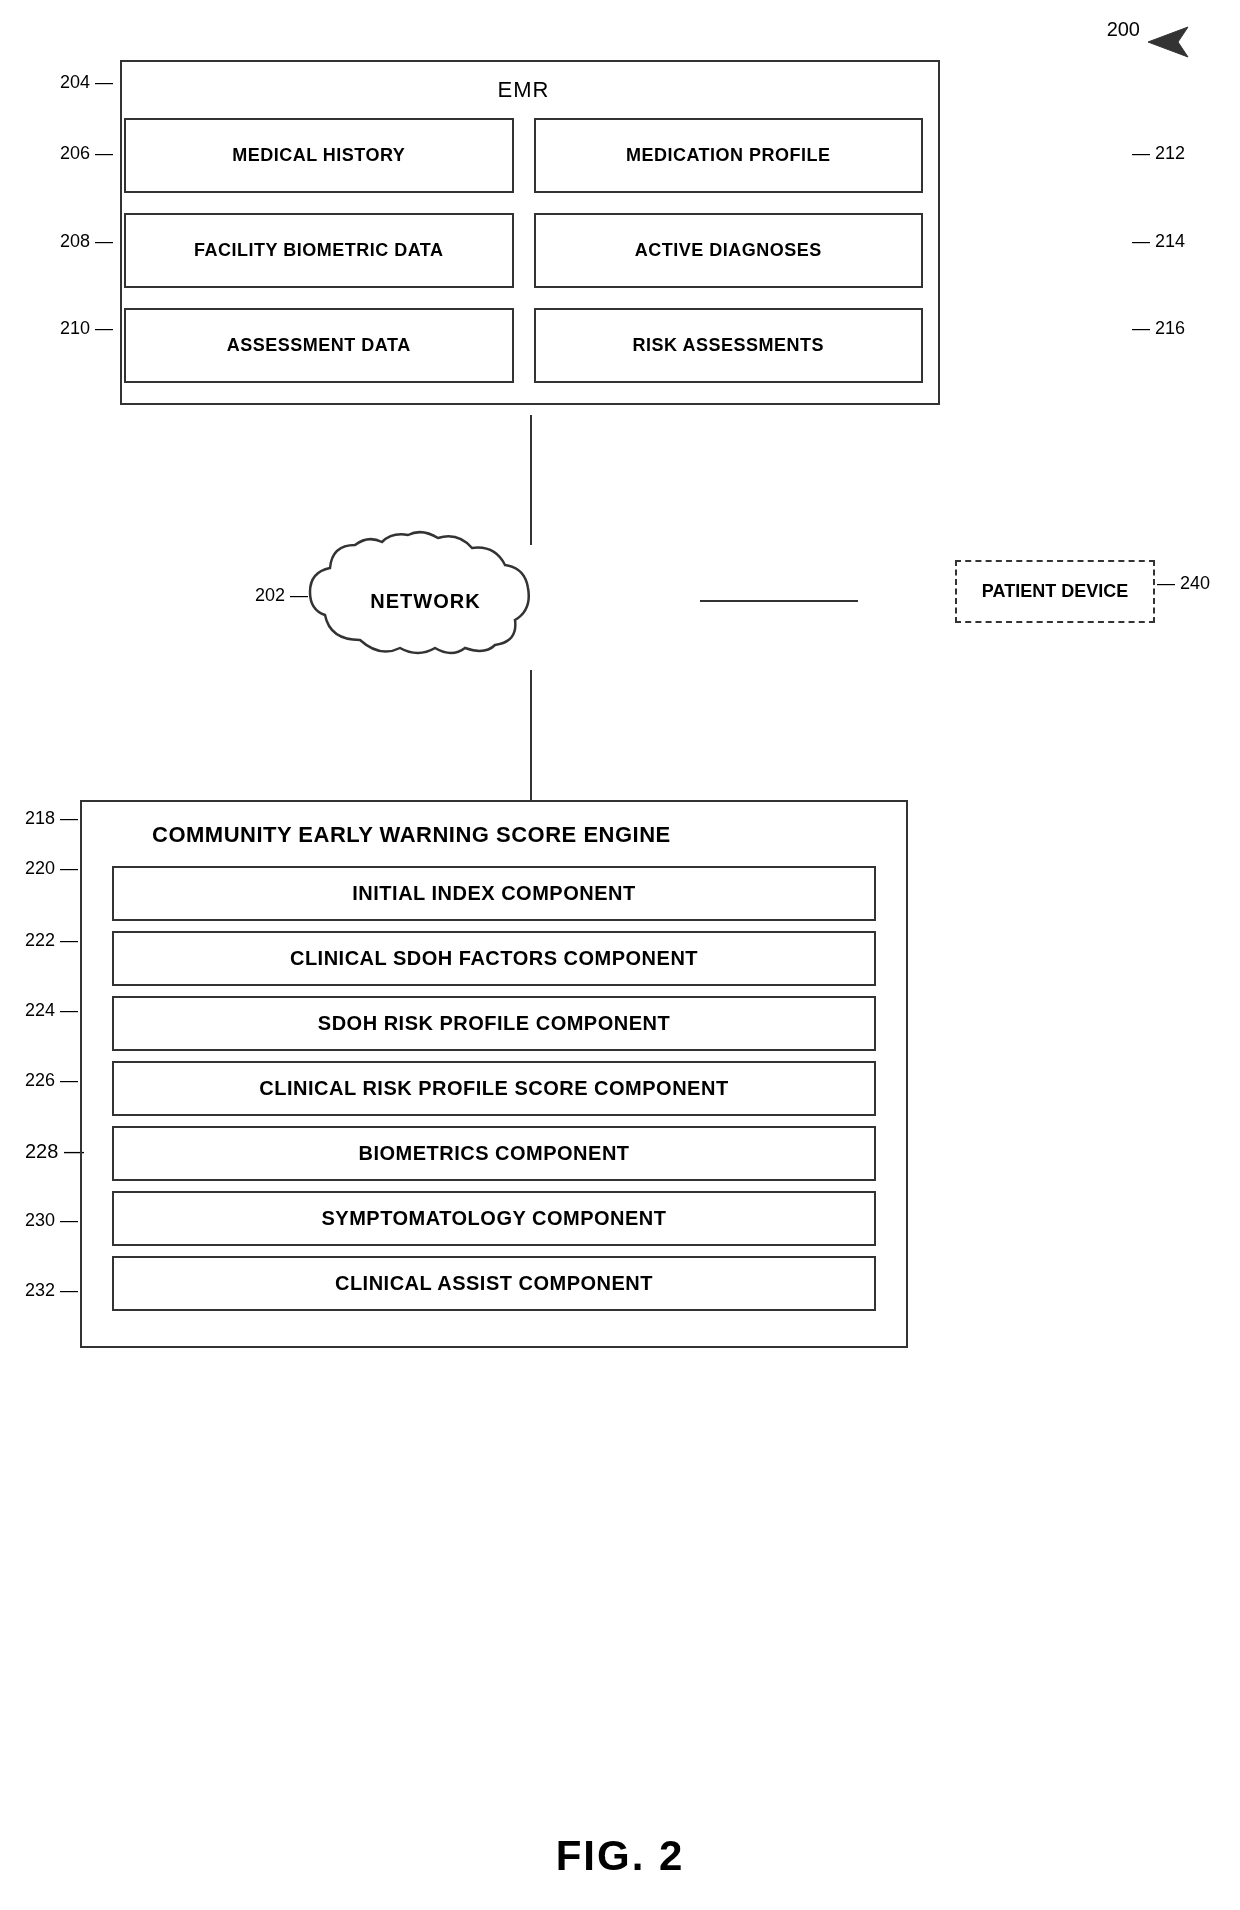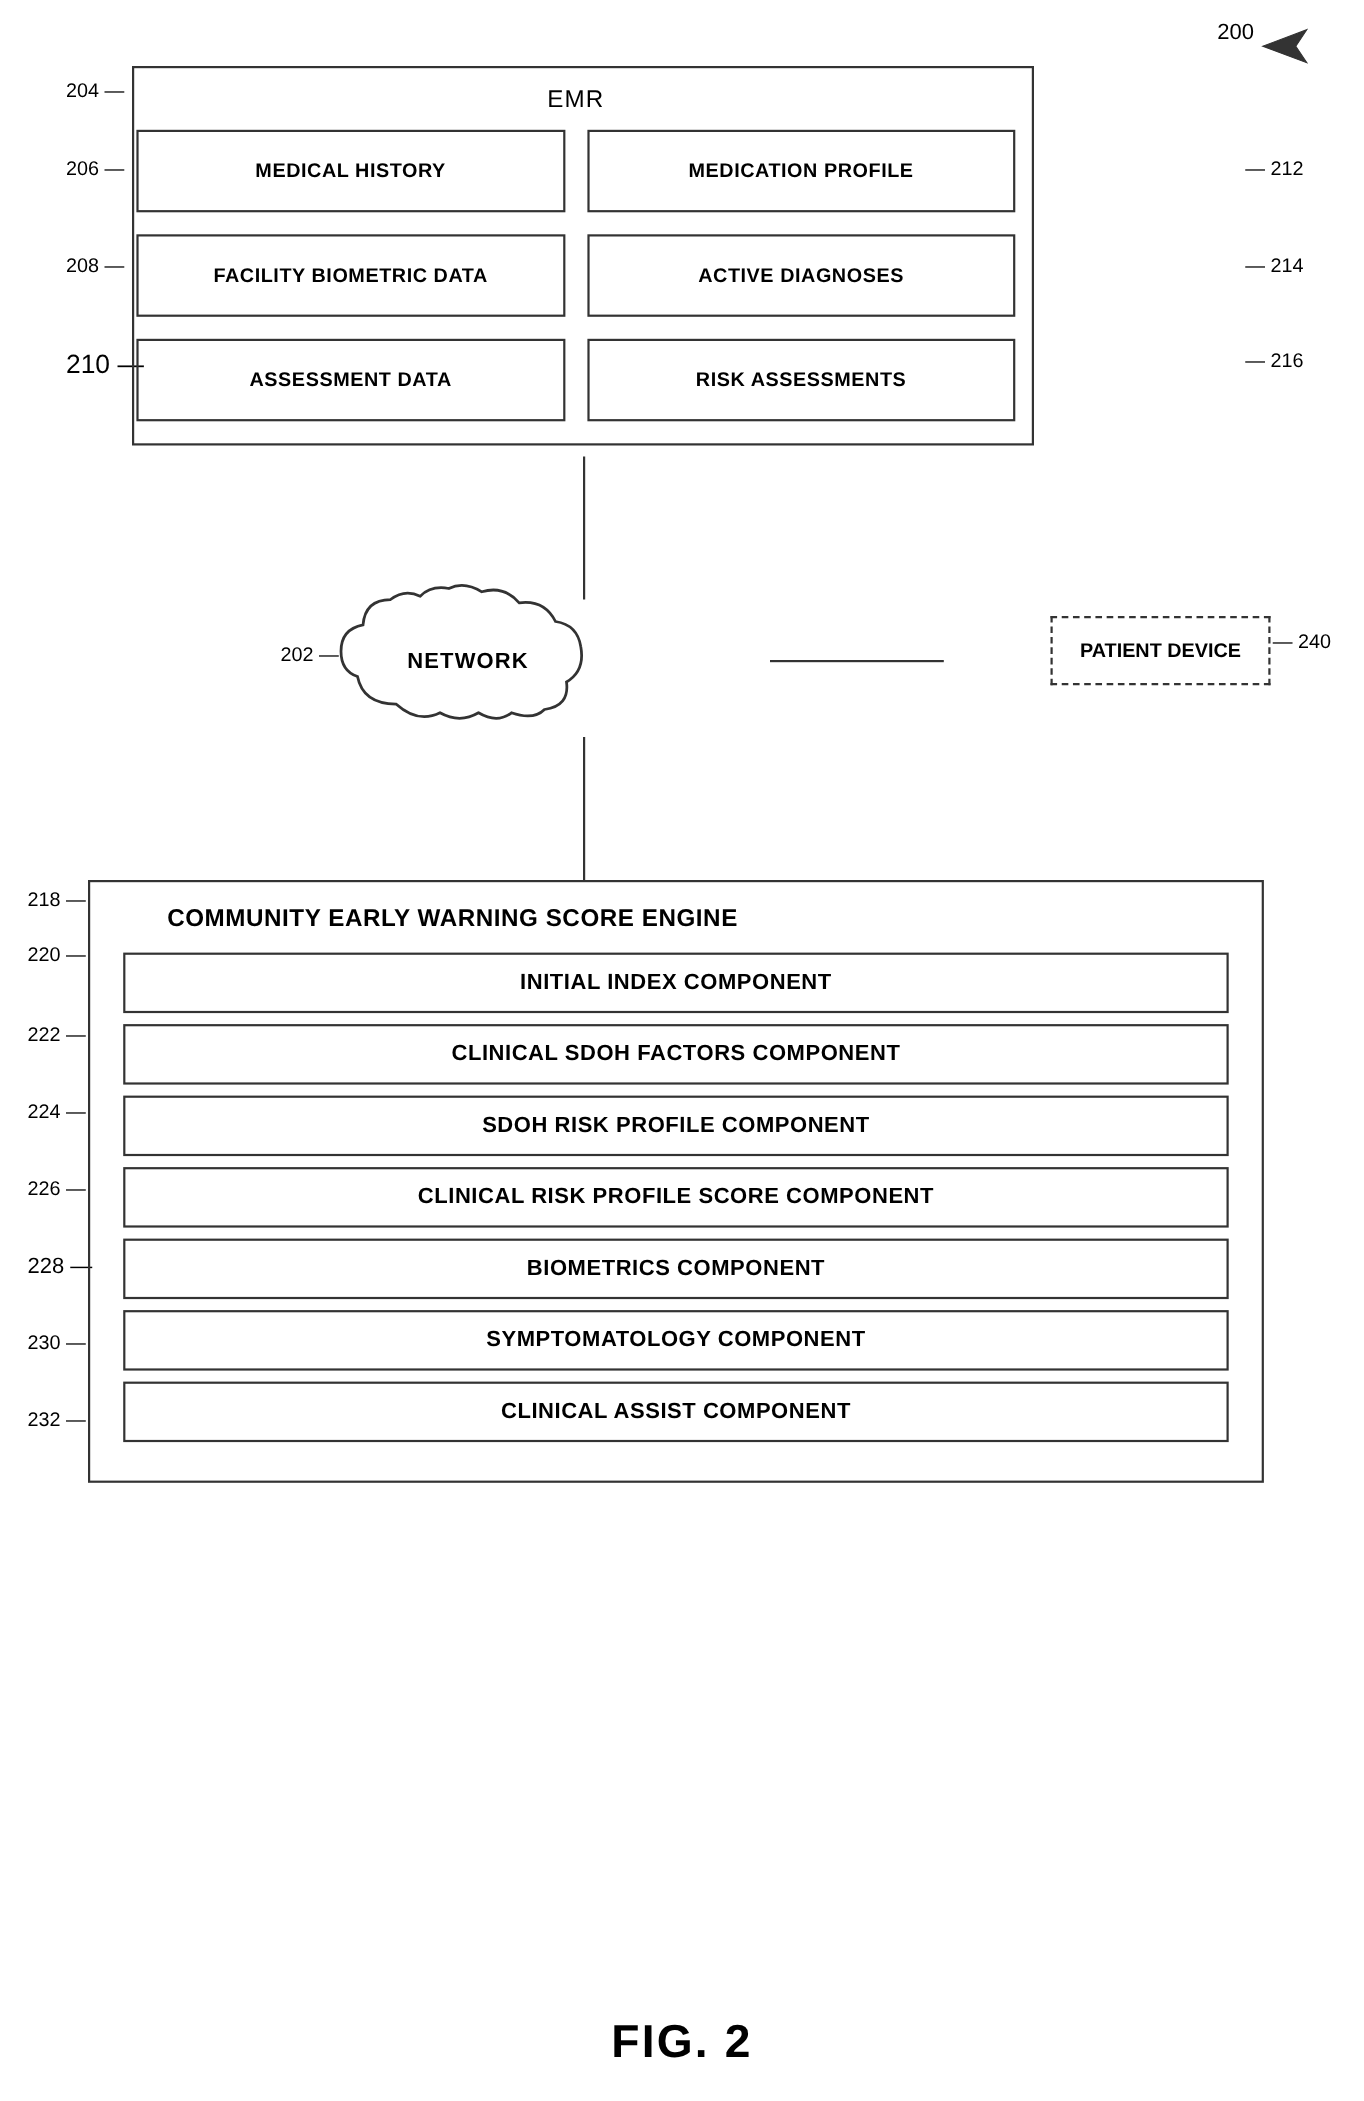--- a/index.html
+++ b/index.html
@@ -78,21 +78,21 @@
     .ref-208 {
       position: absolute;
       top: 231px;
       left: 60px;
       font-size: 18px;
     }
     .ref-210 {
       position: absolute;
       top: 318px;
       left: 60px;
-      font-size: 24px;
+      font-size: 18px;
     }
     .ref-212 {
       position: absolute;
       top: 143px;
       right: 55px;
       font-size: 18px;
     }
     .ref-214 {
       position: absolute;
       top: 231px;
@@ -188,21 +188,21 @@
       width: 2px;
       height: 130px;
       background: #333;
     }
 
     
     .cews-box {
       position: absolute;
       top: 800px;
       left: 80px;
-      width: 1069px;
+      width: 828px;
       border: 2px solid #333;
       padding: 20px 30px 25px 30px;
     }
 
     .cews-title {
       font-size: 22px;
       font-weight: bold;
       letter-spacing: 0.5px;
       margin-bottom: 18px;
       margin-left: 40px;

